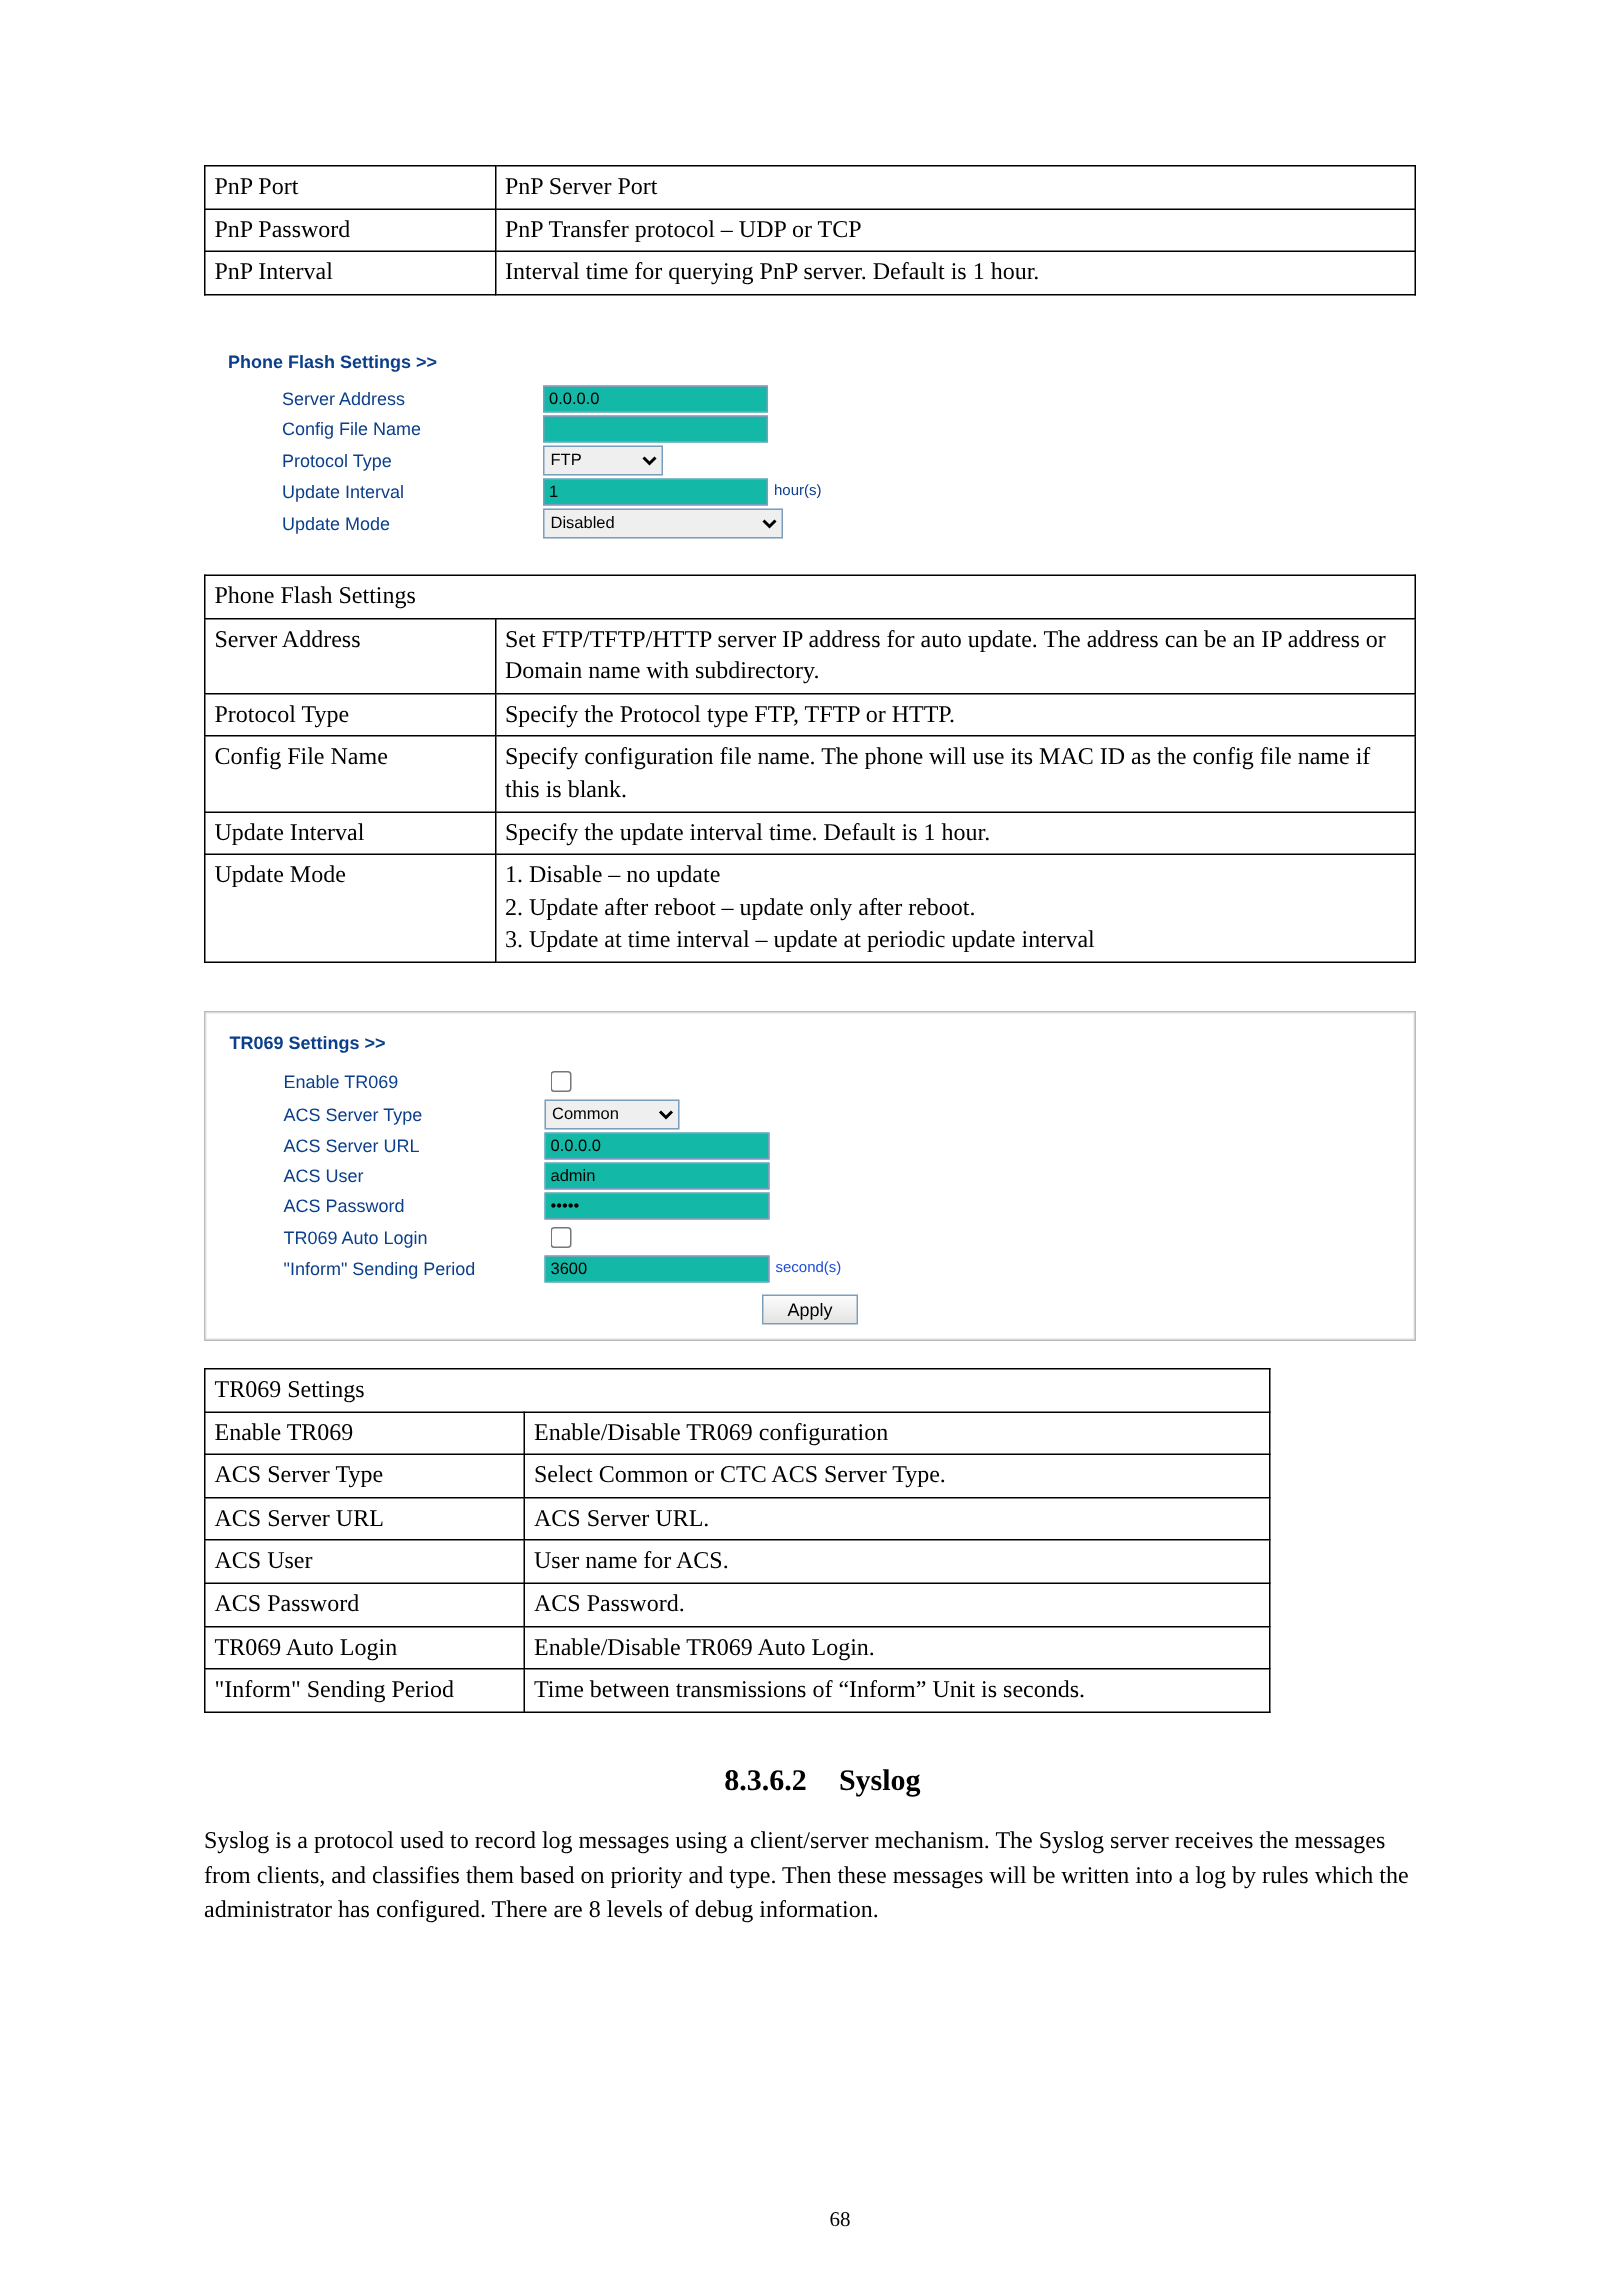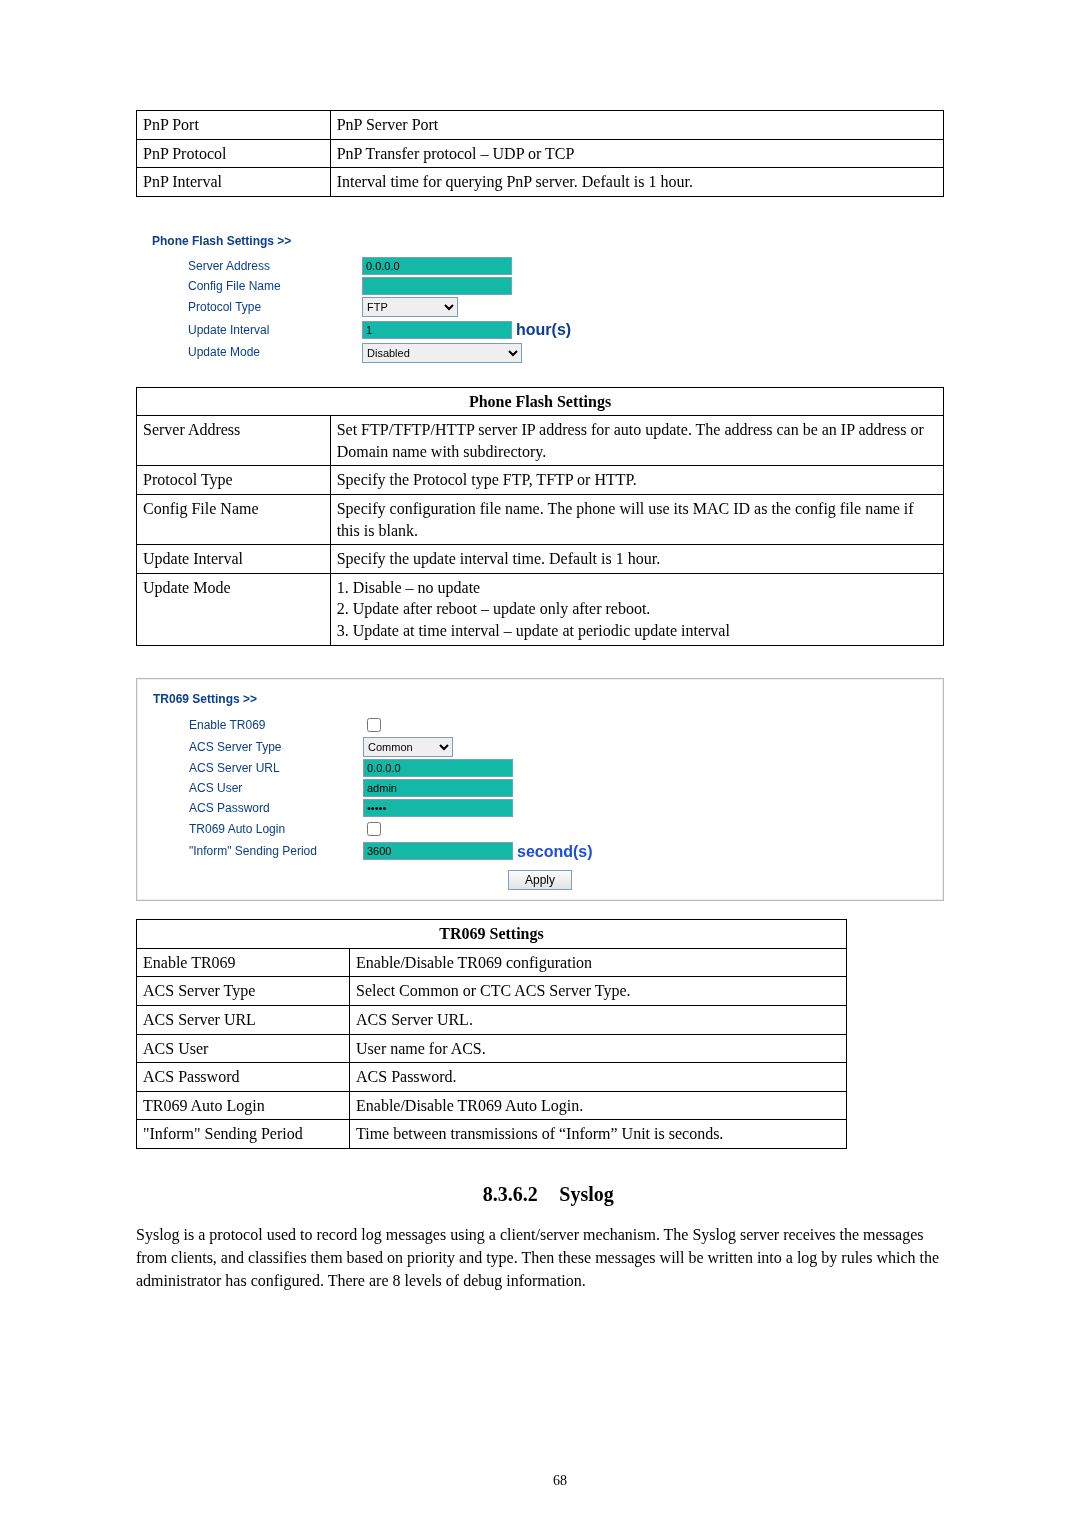--- a/index.html
+++ b/index.html
@@ -29,22 +29,22 @@
     padding: 3px 6px;
     font-size: 16px;
     vertical-align: top;
     text-align: left;
     font-weight: normal;
   }
   table.desc .label-col {
     width: 24%;
   }
   table.desc .header-row td {
-    text-align: center;
-    font-weight: bold;
+    text-align: left;
+    font-weight: normal;
   }
   
   table.desc.tr069 {
     width: 88%;
   }
   table.desc.tr069 .label-col {
     width: 30%;
   }
   
   .ui-block {
@@ -91,23 +91,22 @@
   .w-med { width: 150px; }
   .ui-select {
     font-family: Verdana, Arial, sans-serif;
     font-size: 11px;
     height: 20px;
     border: 1px solid #7b9ebd;
     background: #efefef;
   }
   .ui-unit {
     color: #0b3f8c;
-    font-size: 16px;
+    font-size: 10px;
     margin-left: 4px;
-    font-weight: bold;
   }
   .ui-apply {
     display: block;
     margin: 8px auto 0 auto;
     font-family: Verdana, Arial, sans-serif;
     font-size: 12px;
     border: 1px solid #7b9ebd;
     background: linear-gradient(#fdfdfd, #e3e3e3);
     padding: 2px 16px;
     cursor: pointer;
@@ -144,21 +143,21 @@
 
 <div class="page">
 
   <table class="desc">
     <tbody>
         <tr>
       <td class="label-col">PnP Port</td>
       <td>PnP Server Port</td>
     </tr>
     <tr>
-      <td class="label-col">PnP Protocol</td>
+      <td class="label-col">PnP Password</td>
       <td>PnP Transfer protocol – UDP or TCP</td>
     </tr>
     <tr>
       <td class="label-col">PnP Interval</td>
       <td>Interval time for querying PnP server. Default is 1 hour.</td>
     </tr>
   </tbody>
     </table>
 
   <div class="ui-block">
@@ -166,21 +165,21 @@
     <div class="ui-row">
       <div class="ui-label">Server Address</div>
       <input class="ui-input w-med" type="text" value="0.0.0.0" style="">
     </div>
     <div class="ui-row">
       <div class="ui-label">Config File Name</div>
       <input class="ui-input w-med" type="text" value="" style="">
     </div>
     <div class="ui-row">
       <div class="ui-label">Protocol Type</div>
-      <select class="ui-select" style="width:96px">
+      <select class="ui-select" style="width:80px">
         <option>FTP</option>
       </select>
     </div>
     <div class="ui-row">
       <div class="ui-label">Update Interval</div>
       <input class="ui-input w-med" type="text" value="1" style="">
       <span class="ui-unit">hour(s)</span>
     </div>
     <div class="ui-row">
       <div class="ui-label">Update Mode</div>

